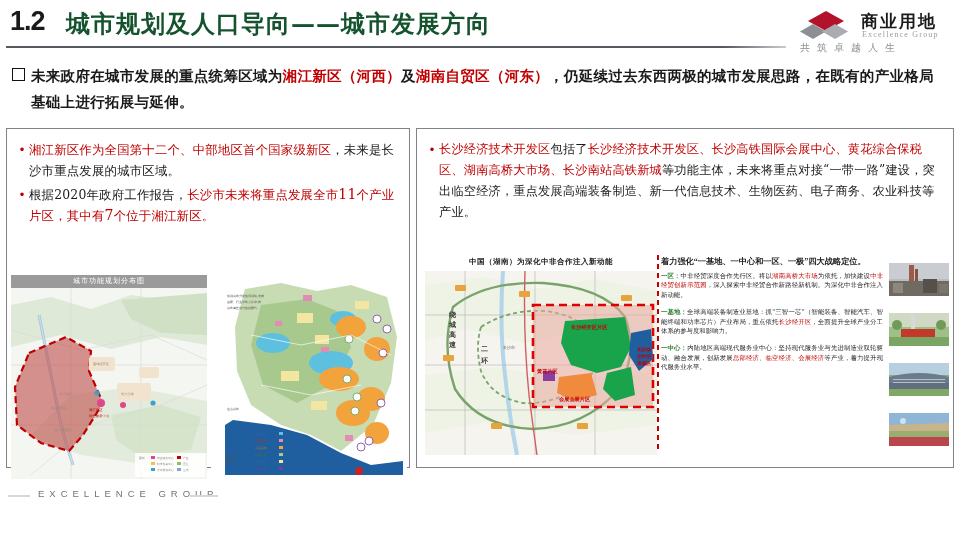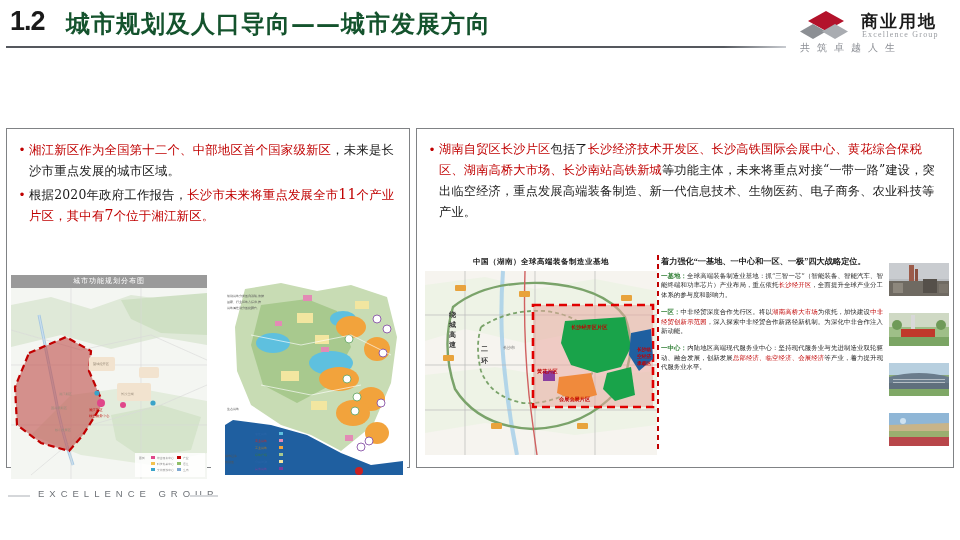--- a/index.html
+++ b/index.html
@@ -136,20 +136,28 @@
     <div class="logo-mark">
       <div class="dia dia1"></div>
       <div class="dia dia2"></div>
       <div class="dia dia3"></div>
     </div>
     <div class="logo-cn">商业用地</div>
     <div class="logo-en">Excellence Group</div>
     <div class="logo-slogan">共筑卓越人生</div>
   </div>
 
+  <div class="lead">
+    <div class="lead-row">
+      <div class="lead-box"></div>
+      <div class="lead-txt">
+        <span>未来政府在城市发展的重点统筹区域为</span><span class="red">湘江新区（河西）</span><span>及</span><span class="red">湖南自贸区（河东）</span><span>，仍延续过去东西两极的城市发展思路，在既有的产业格局基础上进行拓展与延伸。</span>
+      </div>
+    </div>
+  </div>
 
   <div class="panel panel-left">
 
     <div class="bullets">
       <div class="bl">
         <div class="bl-dot">•</div>
         <div class="bl-txt">
           <span class="red">湘江新区作为全国第十二个、中部地区首个国家级新区</span><span>，未来是长沙市重点发展的城市区域。</span>
         </div>
       </div>
@@ -303,21 +311,21 @@
       </div>
     </div>
   </div>
 
   <div class="panel panel-right">
 
     <div class="bullets">
       <div class="bl">
         <div class="bl-dot">•</div>
         <div class="bl-txt">
-          <span class="red">湖南自贸区长沙片区</span><span>包括了</span><span class="red">长沙经济技术开发区、长沙高铁国际会展中心、黄花综合保税区、湖南高桥大市场、长沙南站高铁新城</span><span>等功能主体，未来将重点对接“一带一路”建设，突出临空经济，重点发展高端装备制造、新一代信息技术、生物医药、电子商务、农业科技等产业。</span>
+          <span class="red">长沙经济技术开发区</span><span>包括了</span><span class="red">长沙经济技术开发区、长沙高铁国际会展中心、黄花综合保税区、湖南高桥大市场、长沙南站高铁新城</span><span>等功能主体，未来将重点对接“一带一路”建设，突出临空经济，重点发展高端装备制造、新一代信息技术、生物医药、电子商务、农业科技等产业。</span>
         </div>
       </div>
     </div>
 
     <div class="rcontent">
 
       <div class="rmap">
         <svg width="232" height="200" viewBox="0 0 232 200">
           <rect x="0" y="0" width="232" height="200" fill="#f6f4ef"></rect>
           <rect x="0" y="0" width="232" height="16" fill="#ffffff"></rect>
@@ -367,21 +375,21 @@
           </g>
           <g fill="#e8a33c">
             <rect x="30" y="30" width="11" height="6" rx="1"></rect>
               <rect x="94" y="36" width="11" height="6" rx="1"></rect>
             <rect x="18" y="100" width="11" height="6" rx="1"></rect>
               <rect x="66" y="168" width="11" height="6" rx="1"></rect>
             <rect x="152" y="168" width="11" height="6" rx="1"></rect>
               <rect x="196" y="40" width="11" height="6" rx="1"></rect>
           </g>
         </svg>
-        <div class="rmap-cap">中国（湖南）全球高端装备制造业基地</div>
+        <div class="rmap-cap">中国（湖南）为深化中非合作注入新动能</div>
       </div>
 
       <div class="rbar">
         <span></span>
           <span></span>
           <span></span>
           <span></span>
           <span></span>
           <span></span>
         <span></span>
@@ -399,25 +407,25 @@
         <span></span>
           <span></span>
           <span></span>
           <span></span>
       </div>
 
       <div class="rtext">
         <div class="rtext-title">着力强化“一基地、一中心和一区、一极”四大战略定位。</div>
 
         <div class="rblock">
+          <span class="key">一区：</span><span>中非经贸深度合作先行区。将以</span><span class="hl">湖南高桥大市场</span><span>为依托，加快建设</span><span class="hl">中非经贸创新示范园</span><span>，深入探索中非经贸合作新路径新机制。为深化中非合作注入新动能。</span>
+        </div>
+
+        <div class="rblock">
           <span class="key">一基地：</span><span>全球高端装备制造业基地：抓“三智一芯”（智能装备、智能汽车、智能终端和功率芯片）产业布局，重点依托</span><span class="hl">长沙经开区</span><span>，全面提升全球产业分工体系的参与度和影响力。</span>
-        </div>
-
-        <div class="rblock">
-          <span class="key">一区：</span><span>中非经贸深度合作先行区。将以</span><span class="hl">湖南高桥大市场</span><span>为依托，加快建设</span><span class="hl">中非经贸创新示范园</span><span>，深入探索中非经贸合作新路径新机制。为深化中非合作注入新动能。</span>
         </div>
 
 
         <div class="rblock">
           <span class="key">一中心：</span><span>内陆地区高端现代服务业中心：坚持现代服务业与先进制造业双轮驱动、融合发展，创新发展</span><span class="hl">总部经济、临空经济、会展经济</span><span>等产业，着力提升现代服务业水平。</span>
         </div>
       </div>
 
       <div class="photos">
         <div class="photo" style="top:8px">

